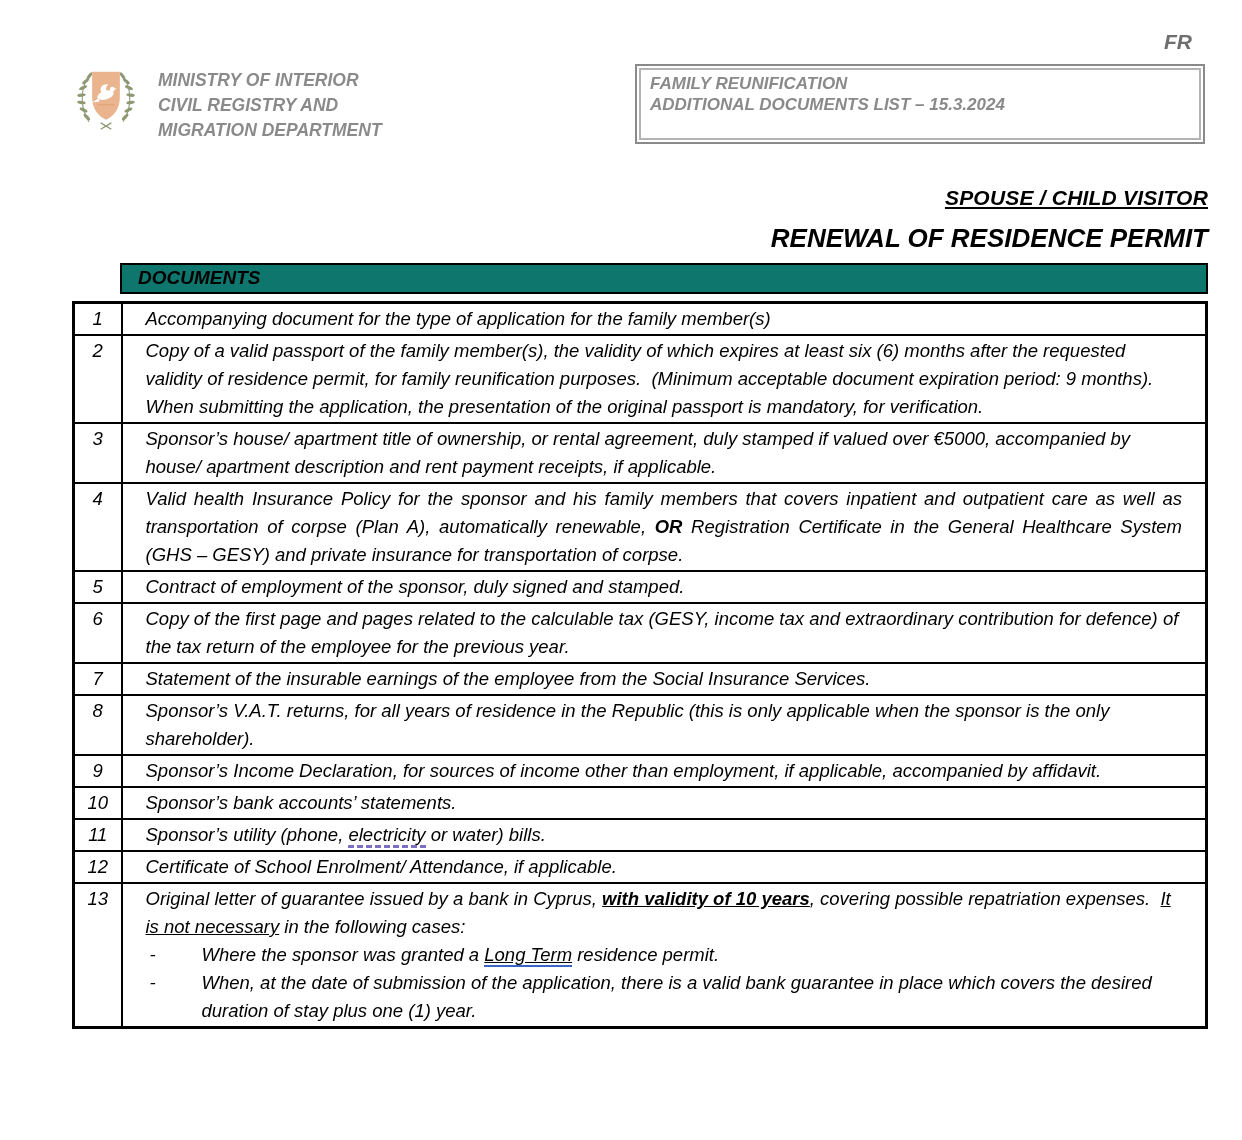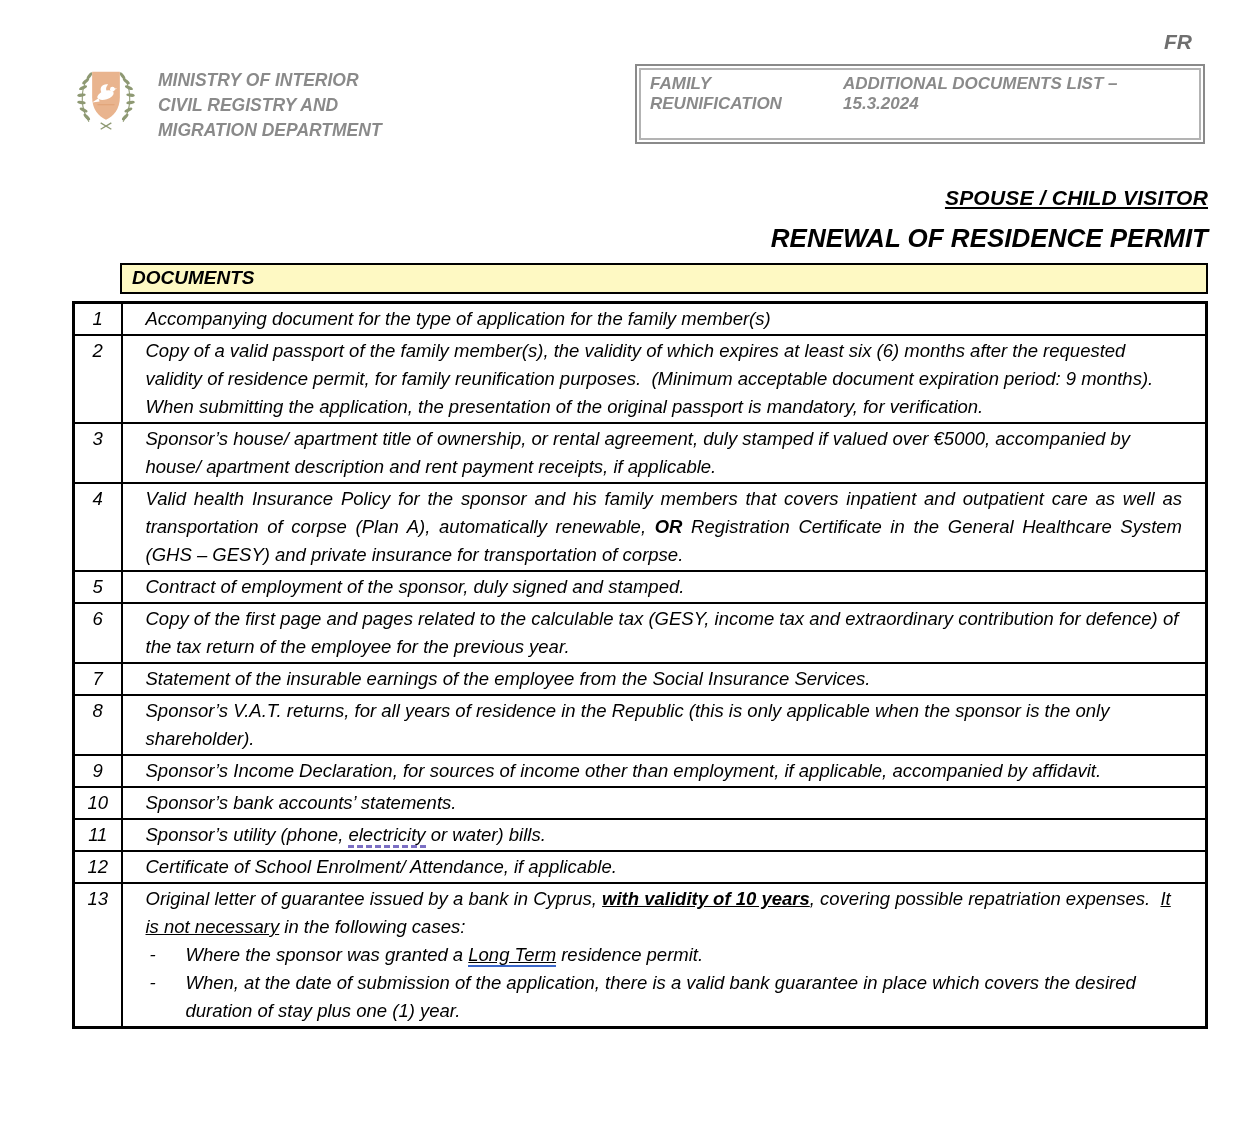--- a/index.html
+++ b/index.html
@@ -30,61 +30,61 @@
     position: absolute; top: 64px; right: 37px;
     width: 570px; height: 80px;
     border: 2px solid #8a8a8a;
     padding: 2px;
     background: #fff;
   }
   .header-box-inner {
     width: 100%; height: 100%;
     border: 2px solid #b3b3b3;
     padding: 4px 9px 23px 9px;
-    display: flex; justify-content: space-between;
+    display: flex; flex-direction: column; justify-content: space-between;
     font-size: 17px; font-weight: bold; color: #8a8a8a;
   }
 
   
   .content { position: absolute; top: 186px; left: 72px; width: 1136px; }
   .title {
     text-align: right; font-size: 21px; font-weight: bold;
     text-decoration: underline; letter-spacing: 0.2px;
   }
   .subtitle {
     text-align: right; font-size: 26px; font-weight: bold;
     margin-top: 13px;
   }
 
   
   .doc-header {
     margin-top: 9px; margin-left: 48px;
     width: calc(100% - 48px);
-    border: 2px solid #000; background: #fef9c3;
+    border: 2px solid #000; background: #0f766e;
     font-size: 19px; font-weight: bold;
-    padding: 2px 10px 3px 10px;
+    padding: 2px 10px 3px 16px;
   }
   .doc-table {
     margin-top: 7px;
     width: 100%;
     border-collapse: collapse;
     border: 3px solid #000;
   }
   .doc-table td {
     border: 2px solid #000;
     font-size: 18.5px; line-height: 28px;
     vertical-align: top;
   }
   td.num { width: 48px; text-align: center; padding: 1px 2px; }
   td.desc { padding: 1px 23px; }
   td.desc.justify .para { text-align: justify; }
 
   .bullet { display: flex; }
   .dash { flex: 0 0 40px; padding-left: 4px; }
-  .btext { flex: 1; }
+  .btext { flex: 1; margin-left: 16px; }
 
   
   .s-b  { font-weight: bold; }
   .s-u  { text-decoration: underline; }
   .s-bu { font-weight: bold; text-decoration: underline; }
   .s-spell { border-bottom: 3px dashed #7b6fc4; }
   .s-grammar { text-decoration: underline; border-bottom: 2px solid #3a66c8; }
 </style>
 </head>
 <body>

